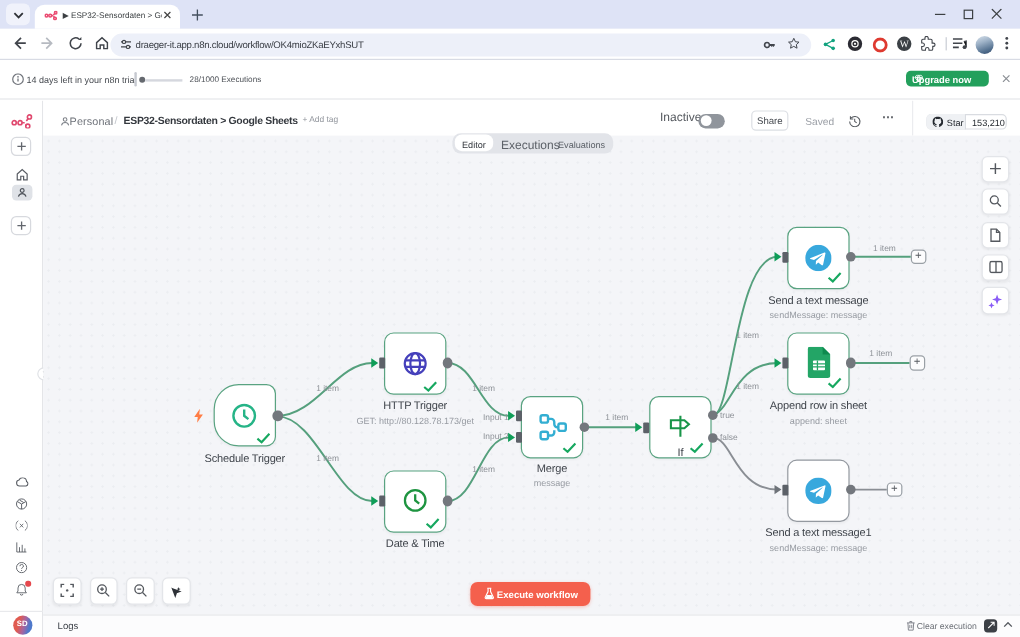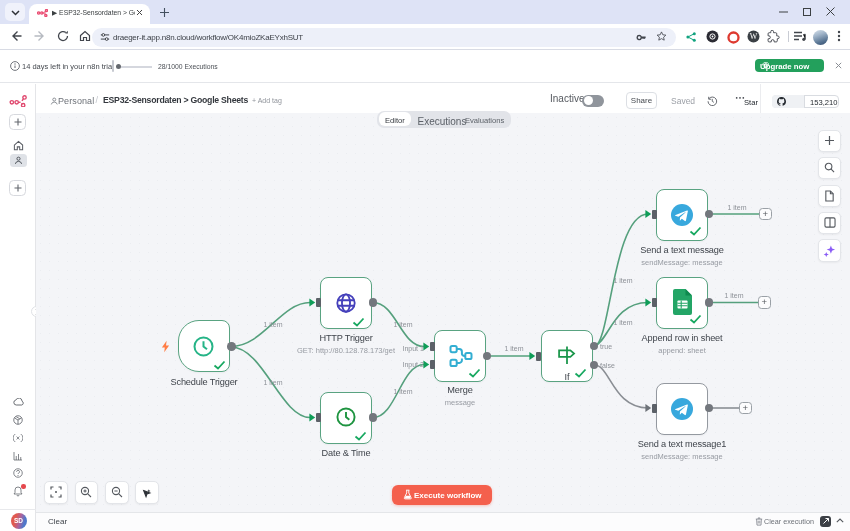--- a/index.html
+++ b/index.html
@@ -218,21 +218,21 @@
     <path d="M3.2 1.5v4.6h4.6" fill="none" stroke="#55595f" stroke-width="1.7"></path>
     <path d="M10 5.5V10l3.2 2.2" fill="none" stroke="#55595f" stroke-width="1.6"></path>
   </svg>
 <div class="abs" style="left:735px;top:92px;font-size:10px;font-weight:bold;color:#55595f;letter-spacing:1px">⋯</div>
 <div class="abs" style="left:759.5px;top:84px;width:1px;height:29px;background:#ebecef"></div>
 <div class="abs" style="left:772px;top:94.5px;width:67px;height:13.5px;border:1px solid #d9dce1;border-radius:4px;background:#fff"></div>
 <div class="abs" style="left:772px;top:94.5px;width:33px;height:13.5px;border-right:1px solid #d9dce1;border-radius:4px 0 0 4px;background:#eff1f4"></div>
 <svg class="abs" style="left:776.5px;top:97px" width="9" height="9" viewBox="0 0 16 16">
     <path d="M8 0C3.58 0 0 3.58 0 8c0 3.54 2.29 6.53 5.47 7.59.4.07.55-.17.55-.38 0-.19-.01-.82-.01-1.49-2.01.37-2.53-.49-2.69-.94-.09-.23-.48-.94-.82-1.13-.28-.15-.68-.52-.01-.53.63-.01 1.08.58 1.23.82.72 1.21 1.87.87 2.33.66.07-.52.28-.87.51-1.07-1.78-.2-3.64-.89-3.64-3.95 0-.87.31-1.59.82-2.15-.08-.2-.36-1.02.08-2.12 0 0 .67-.21 2.2.82.64-.18 1.32-.27 2-.27s1.36.09 2 .27c1.53-1.04 2.2-.82 2.2-.82.44 1.1.16 1.92.08 2.12.51.56.82 1.27.82 2.15 0 3.07-1.87 3.75-3.65 3.95.29.25.54.73.54 1.48 0 1.07-.01 1.93-.01 2.2 0 .21.15.46.55.38A8.01 8.01 0 0 0 16 8c0-4.42-3.58-8-8-8z" fill="#24292f"></path>
   </svg>
-<div class="abs" style="left:744px;top:97.5px;font-size:7.6px;color:#24292f">Star</div>
+<div class="abs" style="left:789px;top:97.5px;font-size:7.6px;color:#24292f">Star</div>
 <div class="abs" style="left:810px;top:97.5px;font-size:7.6px;color:#24292f">153,210</div>
 
 <div class="abs" style="left:36px;top:113px;width:814px;height:399px;background:#f4f5f8;background-image:radial-gradient(circle,#ebedf1 0.8px,transparent 1px);background-size:9px 9px"></div>
 
 <div class="abs" style="left:377px;top:111px;width:134px;height:16.5px;background:#e2e4e9;border-radius:7px"></div>
 <div class="abs" style="left:378.5px;top:112.3px;width:32px;height:14px;background:#fff;border-radius:6px"></div>
 <div class="abs" style="left:385px;top:115.5px;font-size:7.6px;color:#34383e">Editor</div>
 <div class="abs" style="left:417.5px;top:115.5px;font-size:10px;color:#5c6168">Executions</div>
 <div class="abs" style="left:465px;top:115.5px;font-size:7.6px;color:#5c6168">Evaluations</div>
 
@@ -453,21 +453,21 @@
 
 <div class="abs" style="left:392px;top:484.5px;width:100px;height:20.5px;background:#f4604d;border-radius:6px;box-shadow:0 1px 3px rgba(244,96,77,.35)"></div>
 <svg class="abs" style="left:403px;top:489px" width="9.5" height="11.5" viewBox="0 0 11 12">
     <path d="M3.6 0.7h3.8" stroke="#fff" stroke-width="1.1"></path>
     <path d="M4.3 0.7v3.2L1.6 9.4a1 1 0 0 0 .9 1.4h6a1 1 0 0 0 .9-1.4L6.7 3.9V0.7" fill="none" stroke="#fff" stroke-width="1.1"></path>
     <path d="M3.2 7.3h4.6l1 2.3a.5.5 0 0 1-.45.7h-5.7a.5.5 0 0 1-.45-.7z" fill="#fff"></path>
   </svg>
 <div class="abs" style="left:414px;top:490.5px;font-size:8px;font-weight:bold;color:#fff">Execute workflow</div>
 
 <div class="abs" style="left:36px;top:512px;width:814px;height:19px;background:#fcfcfd;border-top:1px solid #e4e6e9"></div>
-<div class="abs" style="left:48px;top:516.5px;font-size:8px;color:#3f444b">Clear</div>
+<div class="abs" style="left:48px;top:516.5px;font-size:8px;color:#3f444b">Logs</div>
 <svg class="abs" style="left:755px;top:517px" width="8" height="9" viewBox="0 0 10 11">
     <path d="M1 2.5h8M4 2.5V1h2v1.5M2 2.5l.5 7.5h5l.5-7.5M4 4.5v3.5M6 4.5v3.5" fill="none" stroke="#7e828a" stroke-width="1"></path>
   </svg>
 <div class="abs" style="left:764px;top:517px;font-size:7.2px;color:#6d7178">Clear execution</div>
 <div class="abs" style="left:820px;top:515.5px;width:11px;height:11px;background:#3c4046;border-radius:3px"></div>
 <svg class="abs" style="left:822.5px;top:518px" width="6" height="6" viewBox="0 0 6 6">
     <path d="M0.5 5.5L5.5 0.5M2.5 0.5h3v3" stroke="#fff" stroke-width="1" fill="none"></path>
   </svg>
 <svg class="abs" style="left:836px;top:518px" width="8" height="5" viewBox="0 0 8 5">
     <path d="M0.8 4.2L4 1l3.2 3.2" stroke="#55595f" stroke-width="1.1" fill="none"></path>

